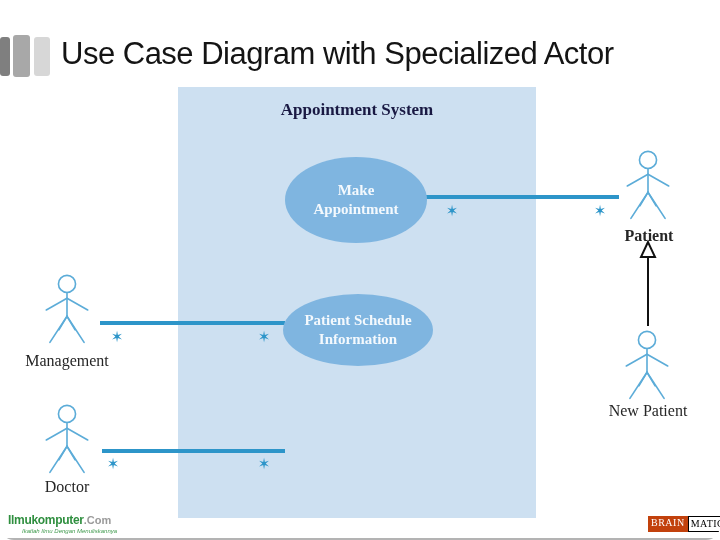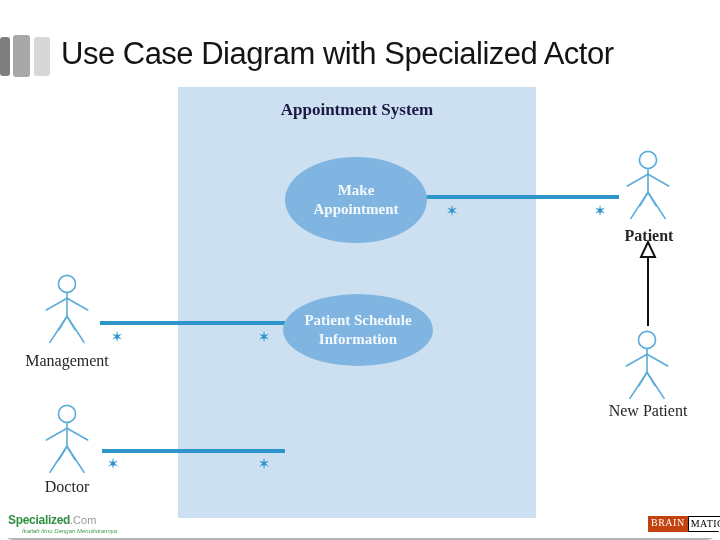--- a/index.html
+++ b/index.html
@@ -26,21 +26,21 @@
   .actor-label{position:absolute;transform:translateX(-50%);font-size:16px;color:#262626;white-space:nowrap;}
   .lbl-patient{left:649px;top:227px;font-weight:bold;}
   .lbl-newpatient{left:648px;top:402px;}
   .lbl-management{left:67px;top:352px;}
   .lbl-doctor{left:67px;top:478px;}
   .star{position:absolute;transform:translate(-50%,-50%);color:#2d95c9;font-size:15px;
         font-family:"DejaVu Sans",sans-serif;}
   
   .logo-left{position:absolute;left:8px;top:510px;line-height:1.1;font-family:"Liberation Sans",sans-serif;}
   .logo-left .brand{font-size:12px;font-weight:bold;color:#2f8f3f;letter-spacing:-0.3px;}
-  .logo-left .suffix{font-size:11px;font-weight:normal;color:#9a9a9a;}
+  .logo-left .suffix{font-size:11px;font-weight:bold;color:#9a9a9a;}
   .logo-left .tagline{font-size:6px;color:#3f9a4d;font-style:italic;margin-left:14px;}
   .logo-right{position:absolute;left:648px;top:516px;height:16px;display:flex;align-items:stretch;
               font-family:"Liberation Serif",serif;font-size:10px;letter-spacing:0.5px;}
   .logo-right .p1{background:#c2410c;color:#fff;padding:1px 3px 0 3px;}
   .logo-right .p2{background:#fff;color:#000;border:1px solid #000;padding:1px 3px 0 2px;}
   .bottom-edge{position:absolute;left:0;bottom:0;width:720px;height:2px;background:#b3b3b3;}
 </style>
 </head>
 <body>
 
@@ -111,21 +111,21 @@
   <span class="star" style="left:264px;top:337px;">✶</span>
   <span class="star" style="left:113px;top:464px;">✶</span>
   <span class="star" style="left:264px;top:464px;">✶</span>
 
   <div class="actor-label lbl-patient">Patient</div>
   <div class="actor-label lbl-newpatient">New Patient</div>
   <div class="actor-label lbl-management">Management</div>
   <div class="actor-label lbl-doctor">Doctor</div>
 
   <div class="logo-left">
-    <div><span class="brand">Specialized</span><span class="suffix">.Com</span></div>
+    <div><span class="brand">Ilmukomputer</span><span class="suffix">.Com</span></div>
     <div class="tagline">Ikatlah Ilmu Dengan Menuliskannya</div>
   </div>
   <div class="logo-right">
     <span class="p1">BRAIN</span>
     <span class="p2">MATICS</span>
   </div>
 
   <div class="bottom-edge"></div>
 </div>
 

